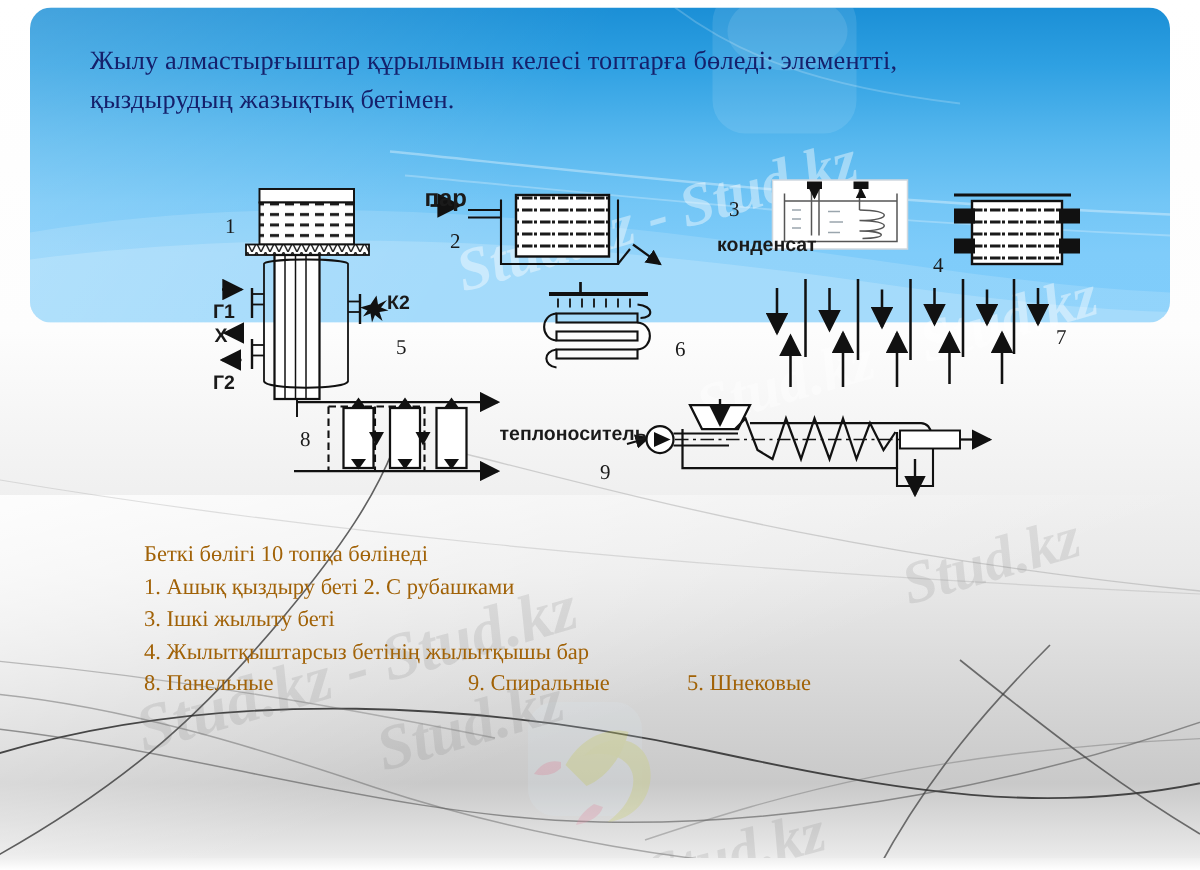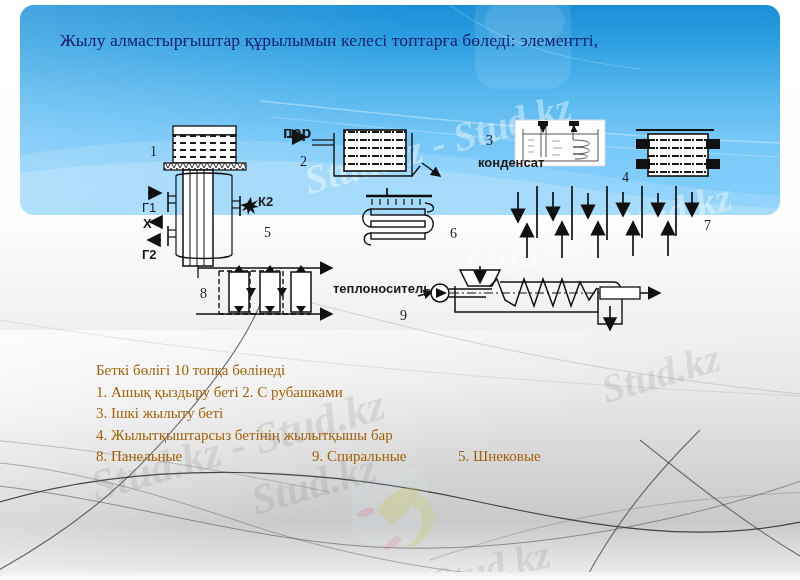--- a/index.html
+++ b/index.html
@@ -117,20 +117,21 @@
       <path d="M0,168 C200,142 400,160 580,186 C660,197 720,202 760,203 L760,210 L0,210 Z" fill="#ffffff" opacity=".18"></path>
       <path d="M240,96 C360,108 520,128 760,138" stroke="#ffffff" stroke-width="1.6" fill="none" opacity=".35"></path>
       <path d="M250,112 C380,124 540,142 760,152" stroke="#ffffff" stroke-width="1.2" fill="none" opacity=".25"></path>
       <path d="M430,0 C470,30 520,52 620,64" stroke="#ffffff" stroke-width="1.2" fill="none" opacity=".2"></path>
       <rect x="455" y="-12" width="96" height="96" rx="22" fill="#ffffff" opacity=".10"></rect>
       <ellipse cx="505" cy="16" rx="40" ry="26" fill="#ffffff" opacity=".10"></ellipse>
     </svg>
 
     <div class="headline">
       <div>Жылу алмастырғыштар құрылымын келесі топтарға бөледі: элементті,</div>
+      <div>қыздырудың жазықтық бетімен.</div>
     </div>
   </div>
 
   <div class="wm lite" style="left:300px;top:120px;font-size:40px;transform:rotate(-16deg);">Stud.kz - Stud.kz</div>
   <div class="wm lite" style="left:460px;top:210px;font-size:40px;transform:rotate(-16deg);">Stud.kz - Stud.kz</div>
 
   <svg class="diagram" viewBox="0 0 800 580">
     <defs>
       <pattern id="dash-hatch" width="10" height="7" patternUnits="userSpaceOnUse">
         <rect width="10" height="7" fill="#ffffff"></rect>
@@ -340,21 +341,21 @@
   <div class="dlabel num" style="left:150px;top:144px;">1</div>
   <div class="dlabel num" style="left:300px;top:154px;">2</div>
   <div class="dlabel num" style="left:486px;top:133px;">3</div>
   <div class="dlabel num" style="left:622px;top:170px;">4</div>
   <div class="dlabel num" style="left:264px;top:225px;">5</div>
   <div class="dlabel num" style="left:450px;top:226px;">6</div>
   <div class="dlabel num" style="left:704px;top:218px;">7</div>
   <div class="dlabel num" style="left:200px;top:286px;">8</div>
   <div class="dlabel num" style="left:400px;top:308px;">9</div>
 
-  <div class="dlabel" style="left:142px;top:200px;font-weight:normal;">Г1</div>
+  <div class="dlabel" style="left:142px;top:200px;font-weight:bold;">Г1</div>
   <div class="dlabel" style="left:143px;top:216px;font-weight:bold;">Х</div>
   <div class="dlabel" style="left:142px;top:247px;font-weight:bold;">Г2</div>
   <div class="dlabel" style="left:258px;top:194px;font-weight:bold;">К2</div>
 
   <div class="dlabel" style="left:283px;top:124px;font-weight:bold;font-size:16px;">пар</div>
   <div class="dlabel" style="left:434px;top:155px;font-weight:bold;font-size:13px;margin-left:44px;">конденсат</div>
   <div class="dlabel" style="left:333px;top:281px;font-weight:bold;font-size:13px;">теплоноситель</div>
 
   <div class="list">
     <div class="row">

